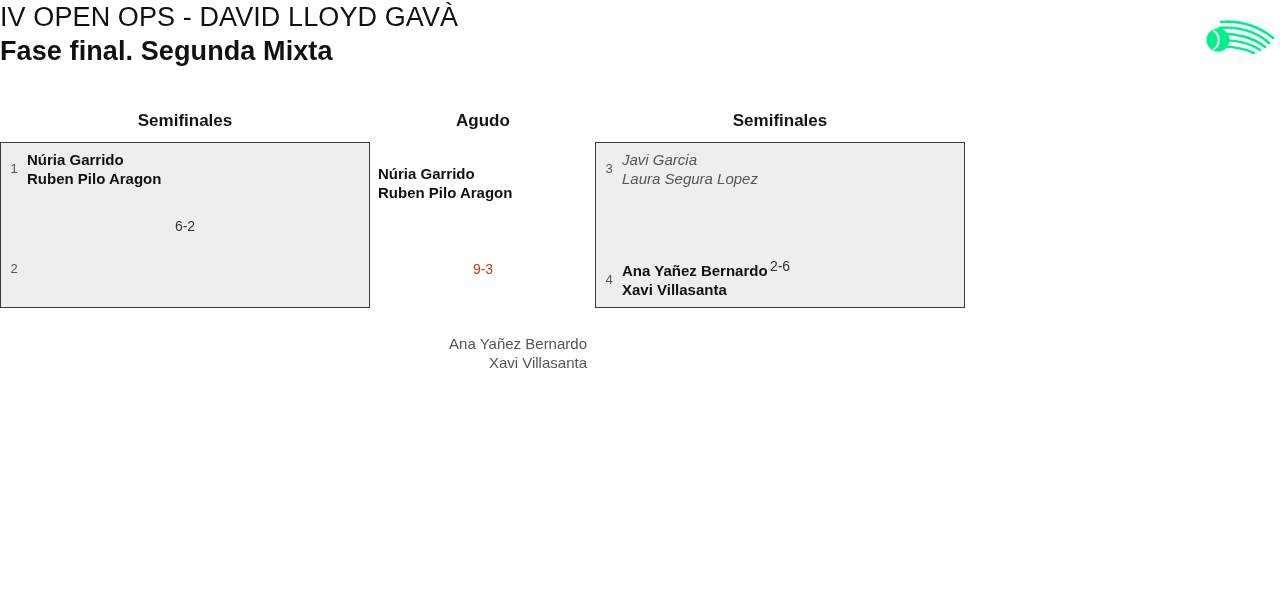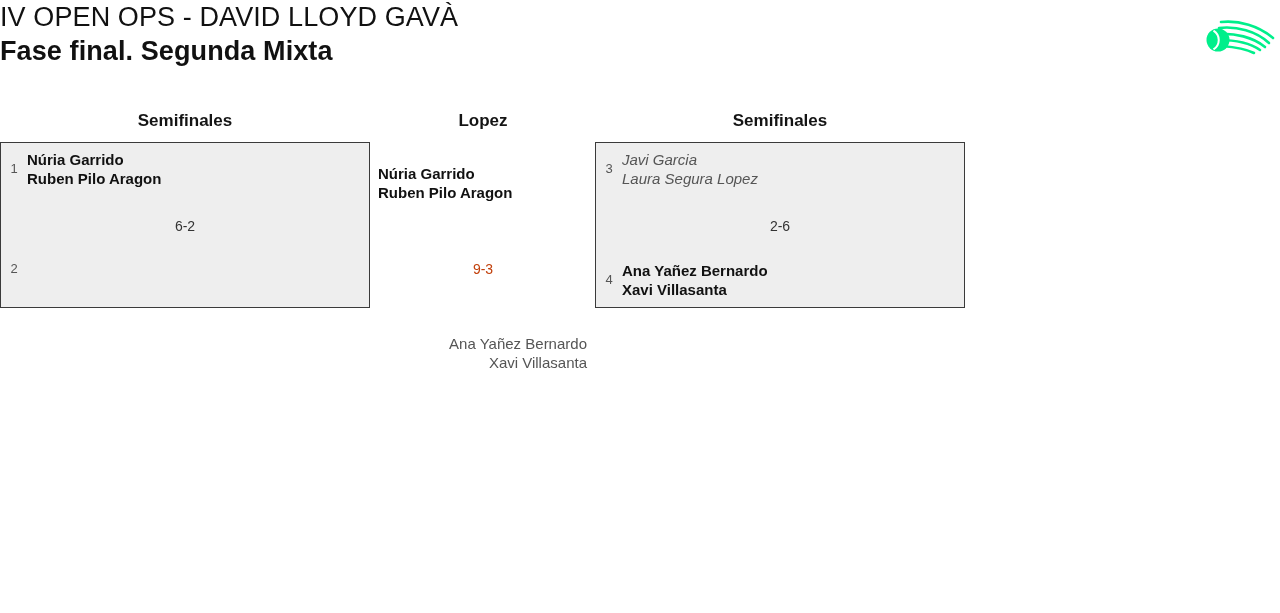--- a/index.html
+++ b/index.html
@@ -94,21 +94,21 @@
     position: absolute;
     top: 74px;
     left: 0;
     width: 100%;
     text-align: center;
     font-size: 14px;
     line-height: 18px;
     color: #333333;
   }
   .score-left  { padding-right: 0px; }
-  .score-right { padding-right: 0px; }
+  .score-right { padding-right: 0px; margin-top: 40px; }
 
   
   .final-winner {
     position: absolute;
     left: 378px;
     top: 164px;
     font-size: 15px;
     line-height: 19px;
     color: #111111;
     font-weight: bold;
@@ -157,21 +157,21 @@
         <path d="M17 18 C34 17, 52 21, 64 31"></path>
         <path d="M18 24 C33 24, 49 27, 59 34"></path>
         <path d="M21 30 C33 31, 45 33, 53 37"></path>
       </g>
       <circle cx="17" cy="24" r="11.5" fill="#00ef8b"></circle>
       <path d="M12.5 14.6 C19.5 19, 19.5 29, 12.5 33.4" fill="none" stroke="#ffffff" stroke-width="2"></path>
     </svg>
   </div>
 
   <div class="col-header hdr-sf-left">Semifinales</div>
-  <div class="col-header hdr-final">Lopez</div>
+  <div class="col-header hdr-final">Agudo</div>
   <div class="col-header hdr-sf-right">Semifinales</div>
 
   <div class="match-box box-left">
     <div class="team team-top winner">
       <span class="seed">1</span>
       <span class="names">
         <span class="nm">Núria Garrido</span>
         <span class="nm">Ruben Pilo Aragon</span>
       </span>
     </div>

